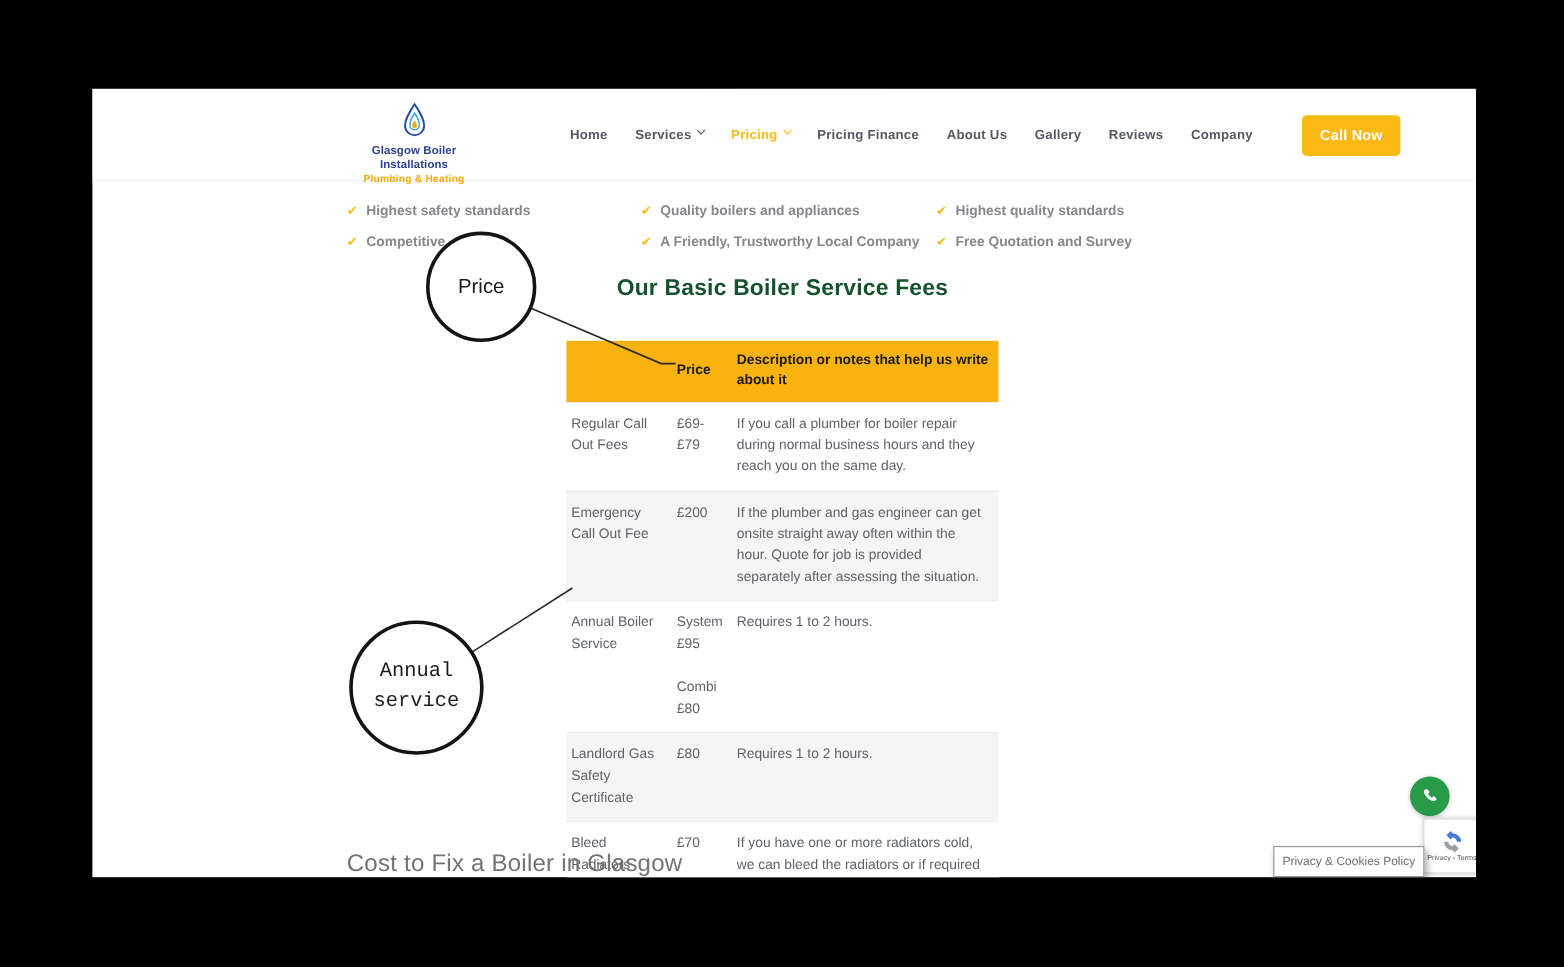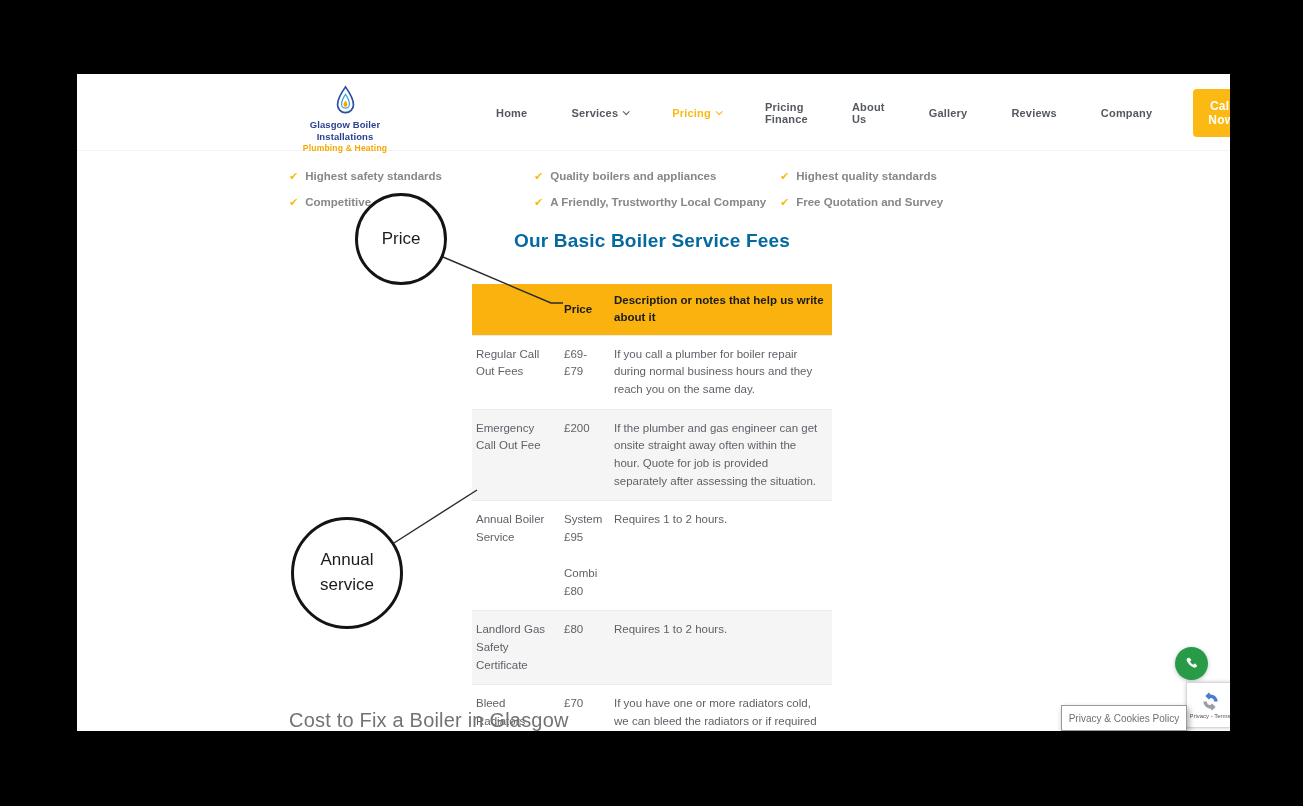--- a/index.html
+++ b/index.html
@@ -10,52 +10,52 @@
   .topline-blue { position:absolute; left:507px; top:0; width:29px; height:2px; background:#1967d2; }
   .topline-gray { position:absolute; left:536px; top:0; width:124px; height:1px; background:#e3e3e3; }
 
   
   .site-header { position:absolute; left:0; top:0; width:100%; height:77px; border-bottom:1px solid #f2f3f5; background:#fff; }
   .logo { position:absolute; left:206px; top:11px; width:124px; text-align:center; cursor:pointer; }
   .logo .drop { height:30px; }
   .logo-title { font-size:9.5px; font-weight:700; color:#2B3F90; letter-spacing:.1px; line-height:1.25; }
   .logo-sub { font-size:8.5px; font-weight:700; color:#F5A800; letter-spacing:.2px; }
   .nav { position:absolute; left:398px; top:0; height:77px; display:flex; align-items:center; gap:23px; }
-  .nav a { text-decoration:none; font-size:11px; font-weight:700; color:#54595F; letter-spacing:.2px; display:flex; align-items:center; gap:5px; cursor:pointer;margin-left:21px; }
+  .nav a { text-decoration:none; font-size:11px; font-weight:700; color:#54595F; letter-spacing:.2px; display:flex; align-items:flex-start; gap:5px; cursor:pointer; }
   .nav a.active { color:#FDB913; }
   .chev { width:5px; height:5px; border-right:1.6px solid #54595F; border-bottom:1.6px solid #54595F; transform:rotate(45deg) translateY(-1px); display:inline-block; }
   .active .chev { border-color:#FDB913; }
   .call-now { margin-left:18px; background:#FDB913; color:#fff !important; padding:10px 15px; border-radius:4px; font-size:12px; font-weight:700; letter-spacing:.2px; border:none; cursor:pointer; font-family:inherit; }
 
   
   .features { position:absolute; left:212px; top:95px; display:grid; grid-template-columns:245px 246px 240px; row-gap:11px; }
   .feature { display:flex; align-items:flex-start; gap:7px; font-size:11.5px; font-weight:700; color:#85878A; line-height:15px; }
   .feature .check { color:#FDB913; font-size:11px; line-height:15px; }
 
   
-  .section-title { position:absolute; left:395px; top:156px; width:360px; text-align:center; font-size:19px; font-weight:700; color:#0369a1; letter-spacing:.2px; }
+  .section-title { position:absolute; left:395px; top:156px; width:360px; text-align:center; font-size:19px; font-weight:700; color:#14532d; letter-spacing:.2px; }
 
   
   .fees-table { position:absolute; left:395px; top:210px; width:360px; border-collapse:collapse; font-size:11.5px; color:#5E6268; table-layout:fixed; }
   .fees-table col.c1 { width:88px; } .fees-table col.c2 { width:50px; } .fees-table col.c3 { width:222px; }
   .fees-table th { background:#F9B20E; color:#1b1b1b; font-weight:700; text-align:left; vertical-align:middle; padding:8px 8px 8px 4px; line-height:1.5; }
   .fees-table td { vertical-align:top; padding:10px 8px 10px 4px; line-height:1.54; }
   .fees-table tbody tr { border-top:1px solid #ececec; background:#fff; }
   .fees-table tbody tr.alt { background:#F5F5F5;margin-left:28px; }
   .price2:empty { display:none; }
   .price2 { display:block; margin-top:18px; }
 
   
   .bottom-heading { position:absolute; left:212px; top:635px; font-size:20px; font-weight:400; color:#737373; letter-spacing:.2px; }
 
   
   .annot-lines { position:absolute; left:0; top:0; width:1153px; height:657px; pointer-events:none; z-index:5; }
   .annot-circle { position:absolute; background:#fff; border:3px solid #141414; border-radius:50%; display:flex; align-items:center; justify-content:center; text-align:center; font-size:17px; color:#1c1c1c; z-index:6; line-height:1.45; }
   .circle-price { left:278px; top:119px; width:92px; height:92px; }
-  .circle-annual { left:214px; top:443px; width:112px; height:112px; padding:0 18px; }
+  .circle-annual { left:214px; top:443px; width:112px; height:112px; padding:0 18px;font-family:Liberation Mono, monospace; }
 
   
   .phone-btn { position:absolute; left:1098px; top:573px; width:33px; height:33px; border-radius:50%; background:#279B48; border:none; display:flex; align-items:center; justify-content:center; box-shadow:0 1px 4px rgba(0,0,0,.25); cursor:pointer; z-index:7; }
   .recaptcha { position:absolute; left:1109px; top:608px; width:48px; height:46px; background:#fff; border:1px solid #d8d8d8; box-shadow:0 0 4px rgba(0,0,0,.2); display:flex; flex-direction:column; align-items:center; justify-content:center; gap:2px; z-index:7; cursor:pointer; }
   .recaptcha-terms { font-size:6px; color:#555; white-space:nowrap; }
   .privacy-box { position:absolute; left:984px; top:631px; width:126px; height:26px; background:#fff; border:1px solid #9a9a9a; box-shadow:2px 3px 6px rgba(0,0,0,.35); display:flex; align-items:center; justify-content:center; font-size:10px; color:#6f6f6f; z-index:8; cursor:pointer; white-space:nowrap; }
 </style>
 </head>
 <body>
 

